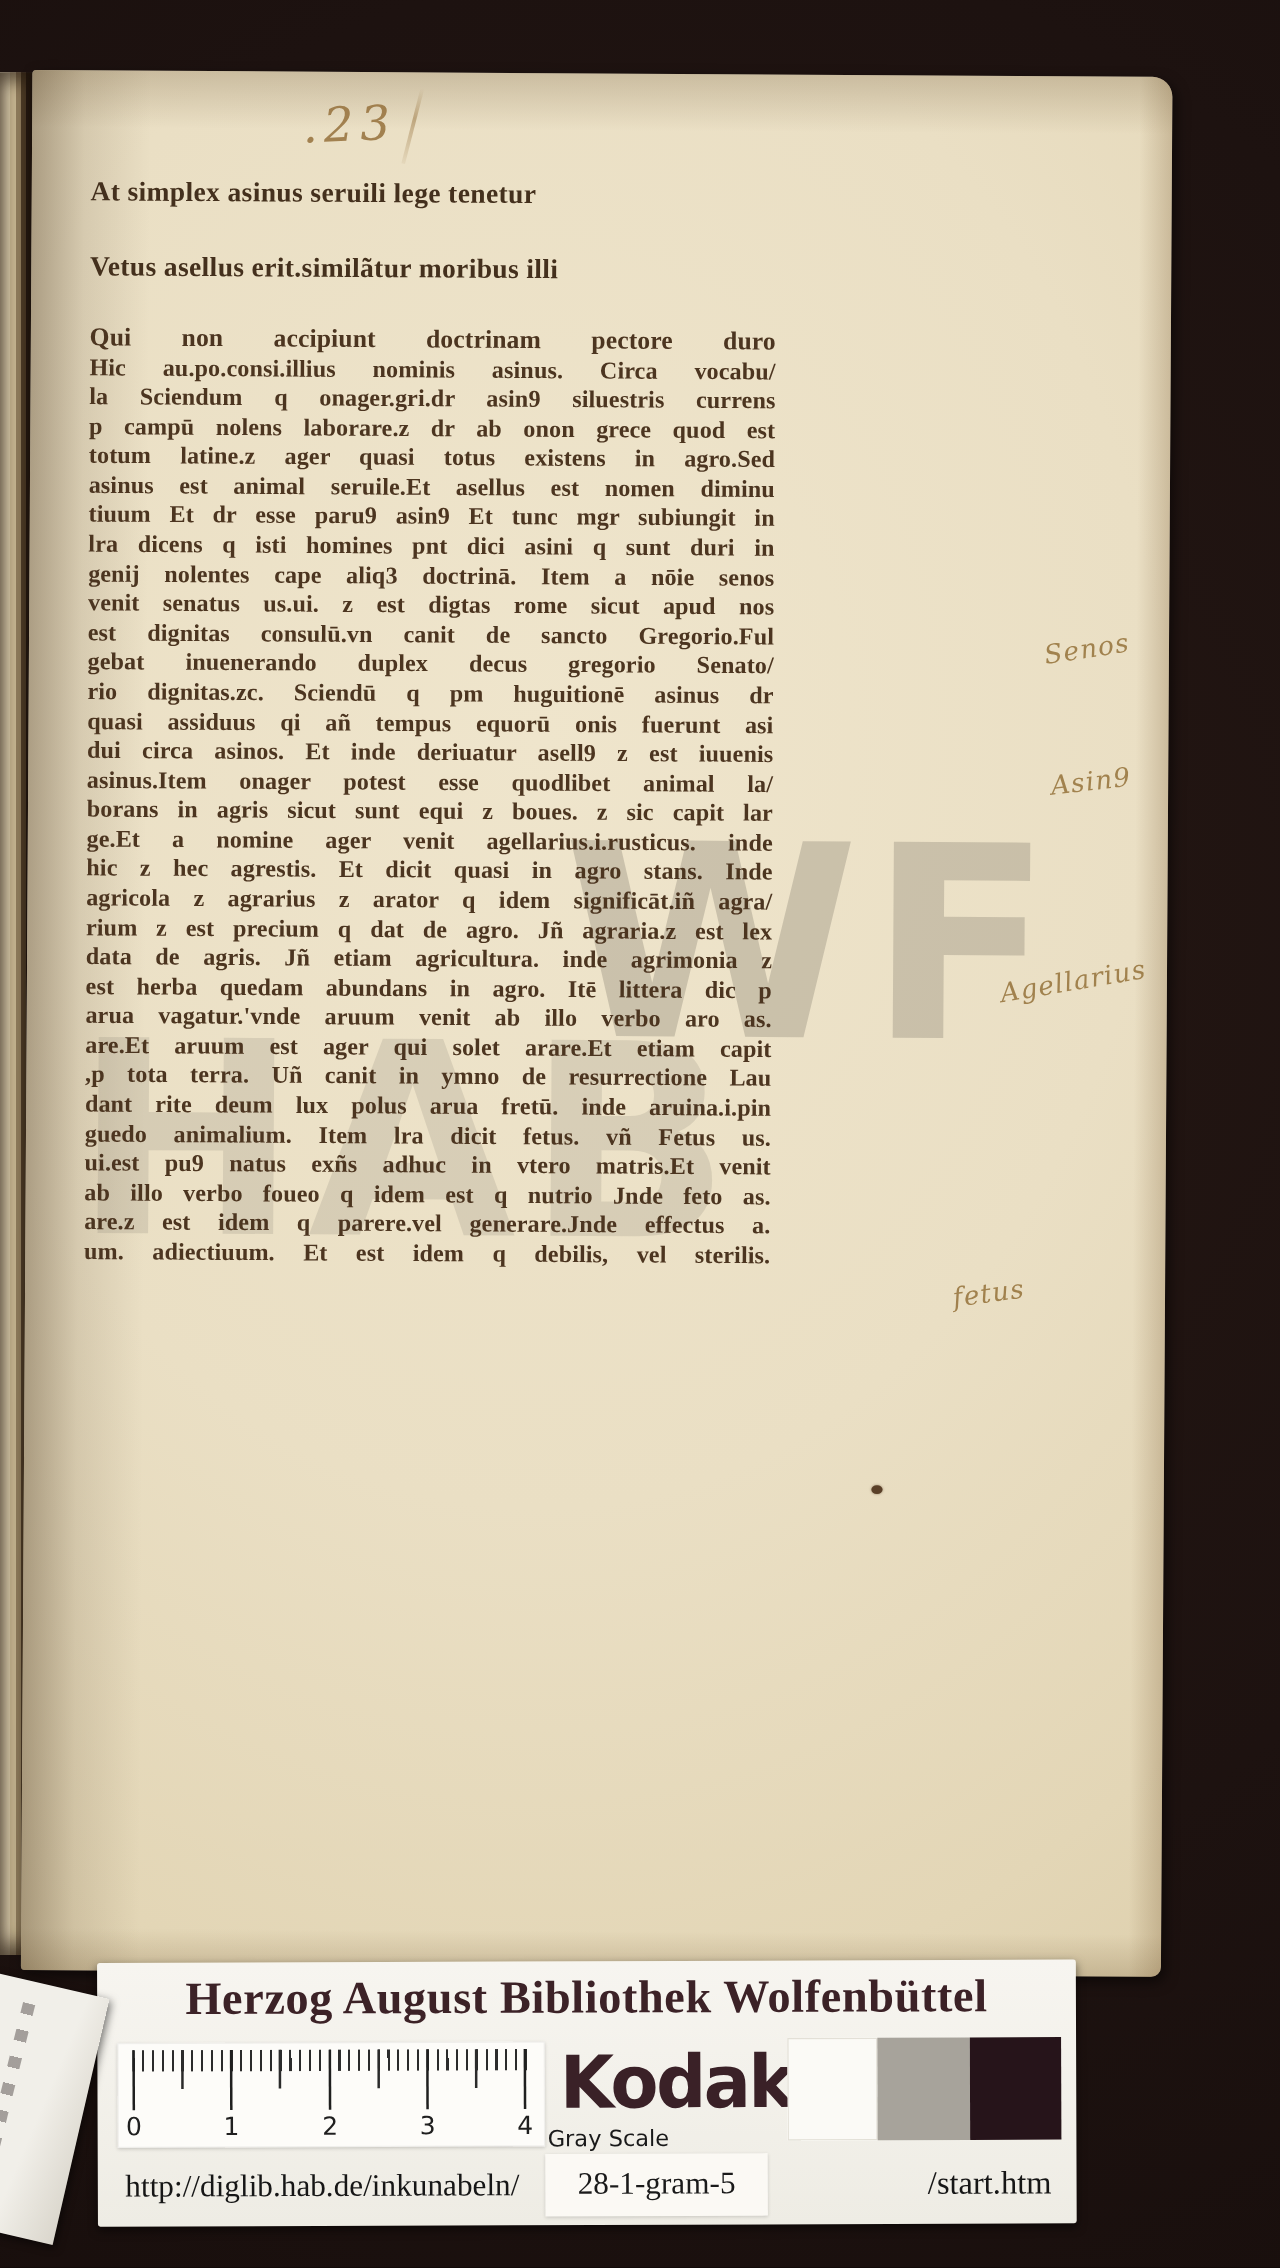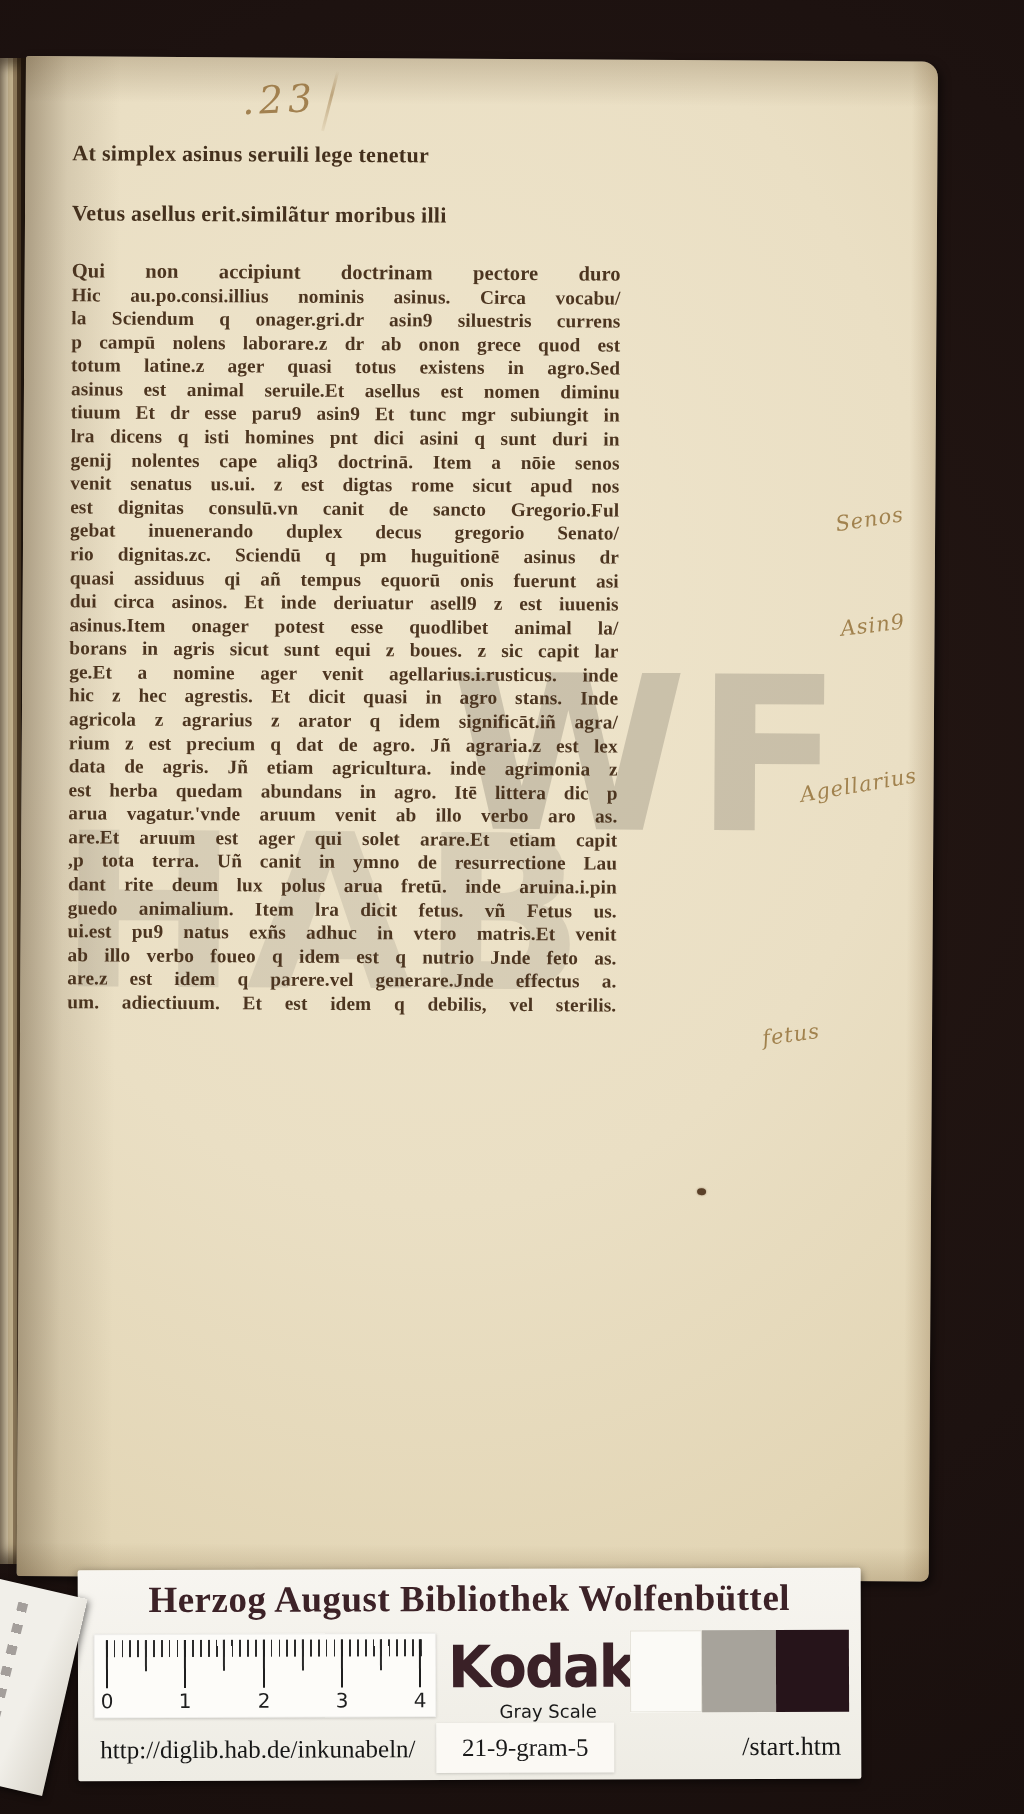--- a/index.html
+++ b/index.html
@@ -102,21 +102,21 @@
     position:absolute;top:55px;width:22px;text-align:center;
     font:20px "DejaVu Sans", sans-serif;color:#1f1f1f;
   }
   .rlabel.l0{left:2px}.rlabel.l1{left:80px}.rlabel.l2{left:159px}.rlabel.l3{left:237px}.rlabel.l4{left:315px}
   .kodak{
     position:absolute;left:370px;top:64px;
     font:700 56px "DejaVu Sans", sans-serif;letter-spacing:-2px;color:#3a2127;
     transform:scaleY(1.04);transform-origin:top left;
   }
   .grayscale-label{
-    position:absolute;left:376px;top:132px;width:188px;text-align:center;
+    position:absolute;left:360px;top:132px;width:188px;
     font:18px "DejaVu Sans", sans-serif;color:#191919;
   }
   .patch{position:absolute;top:62px;height:82px;}
   .patch.white{left:552px;width:72px;background:#fbfaf6;box-shadow:inset 0 0 0 1px #e3e0d7;}
   .patch.gray{left:624px;width:74px;background:#a7a39b;}
   .patch.black{left:698px;width:73px;background:#26141a;}
   .url-left{position:absolute;left:22px;top:166px;font-size:25px;color:#161616;white-space:nowrap;}
   .shelf-box{
     position:absolute;left:358px;top:154px;width:178px;height:50px;background:#fbf9f4;
     box-shadow:0 1px 3px rgba(0,0,0,.16);
@@ -221,19 +221,19 @@
 
     <div class="kodak">Kodak</div>
     <div class="grayscale-label">Gray Scale</div>
 
     <div class="patch white"></div>
     <div class="patch gray"></div>
     <div class="patch black"></div>
 
     <div class="url-left">http://diglib.hab.de/inkunabeln/</div>
     <div class="shelf-box">
-      <span class="shelf-text">21-9-gram-5</span>
+      <span class="shelf-text">28-1-gram-5</span>
     </div>
     <div class="url-right">/start.htm</div>
   </div>
 
   <div class="corner-frag"></div>
 </div>
 
 </body></html>

